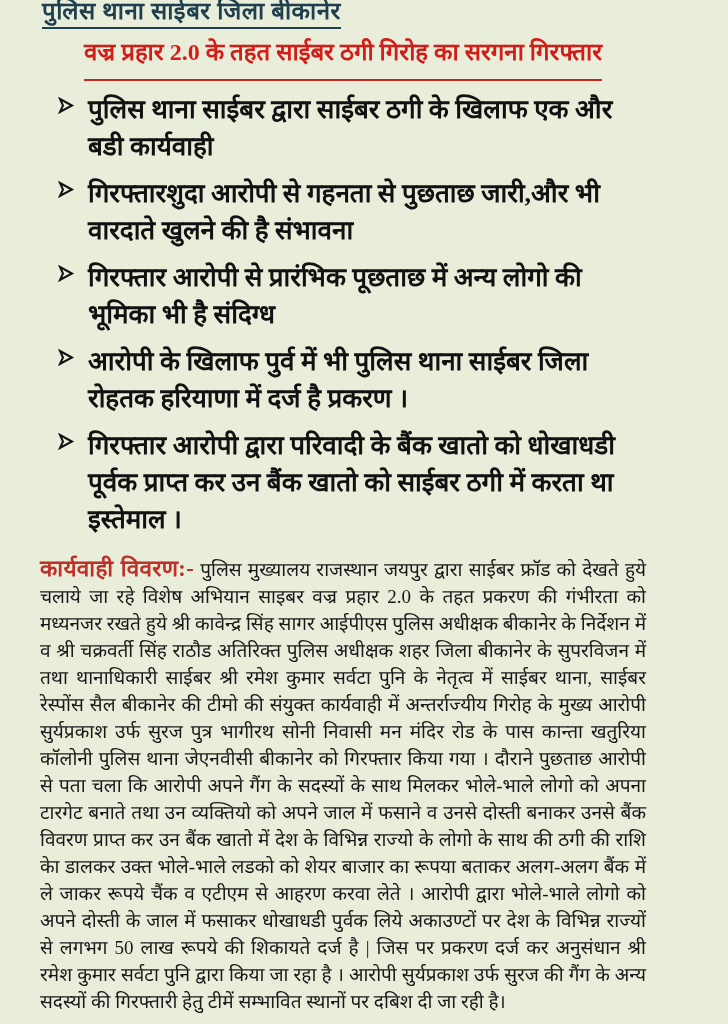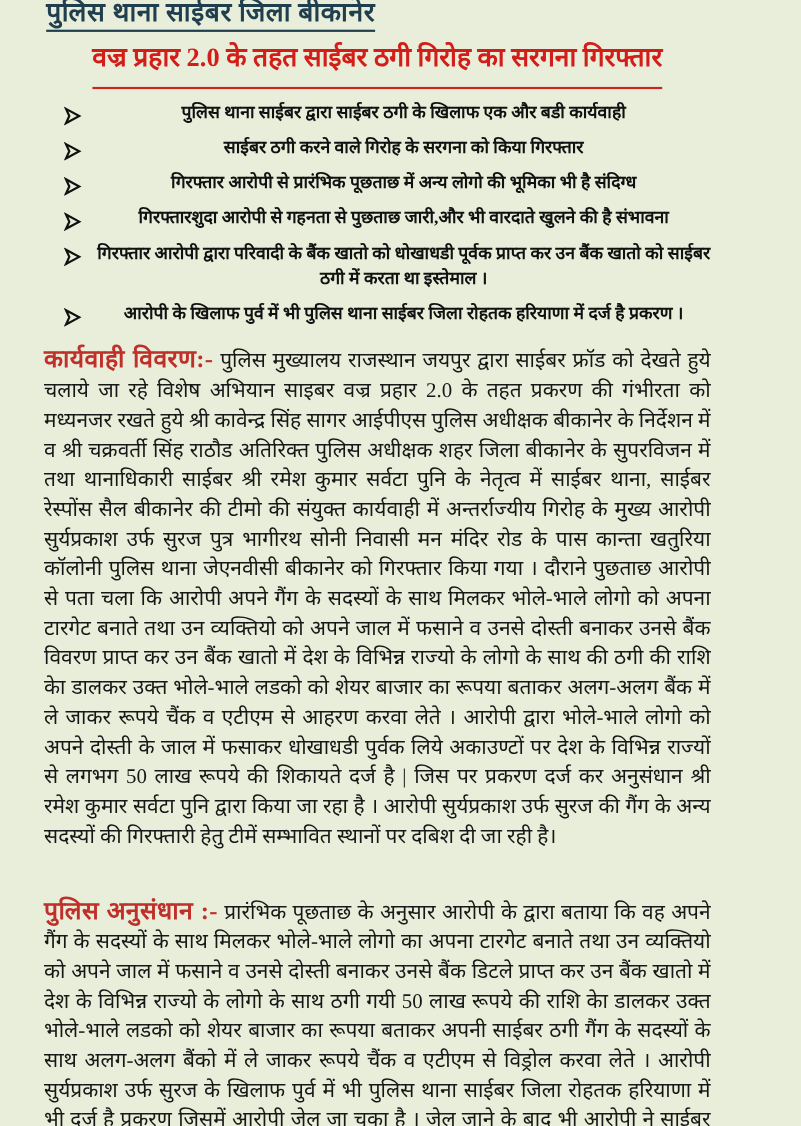--- a/index.html
+++ b/index.html
@@ -49,25 +49,24 @@
   
   .bullets {
     list-style: none;
     margin: 10px 0 0 0;
     padding: 0 0 0 18px;
   }
   .bullets li {
     position: relative;
     padding-left: 30px;
     margin-bottom: 9px;
-    font-size: 16px;
+    font-size: 26px;
     font-weight: bold;
     line-height: 1.44;
     color: #111;
-    text-align: center;
   }
   .bullet-icon {
     position: absolute;
     left: 0;
     top: 6px;
     width: 17px;
     height: 17px;
   }
   
   .section {
@@ -103,45 +102,39 @@
     <li>
       <svg class="bullet-icon" viewBox="0 0 17 17">
           <polygon points="2,2 14,8.5 2,15 5,8.5" fill="none" stroke="#111" stroke-width="2"></polygon>
         </svg>
       <span>पुलिस थाना साईबर द्वारा साईबर ठगी के  खिलाफ एक और बडी कार्यवाही</span>
     </li>
     <li>
       <svg class="bullet-icon" viewBox="0 0 17 17">
           <polygon points="2,2 14,8.5 2,15 5,8.5" fill="none" stroke="#111" stroke-width="2"></polygon>
         </svg>
-      <span>साईबर ठगी करने वाले गिरोह के सरगना को किया गिरफ्तार</span>
+      <span>गिरफ्तारशुदा आरोपी से गहनता से पुछताछ जारी,और भी वारदाते खुलने की है संभावना</span>
     </li>
     <li>
       <svg class="bullet-icon" viewBox="0 0 17 17">
           <polygon points="2,2 14,8.5 2,15 5,8.5" fill="none" stroke="#111" stroke-width="2"></polygon>
         </svg>
       <span>गिरफ्तार आरोपी से प्रारंभिक पूछताछ में अन्य लोगो की भूमिका भी है संदिग्ध</span>
     </li>
     <li>
       <svg class="bullet-icon" viewBox="0 0 17 17">
           <polygon points="2,2 14,8.5 2,15 5,8.5" fill="none" stroke="#111" stroke-width="2"></polygon>
         </svg>
-      <span>गिरफ्तारशुदा आरोपी से गहनता से पुछताछ जारी,और भी वारदाते खुलने की है संभावना</span>
+      <span>आरोपी के खिलाफ पुर्व में भी पुलिस थाना साईबर जिला रोहतक हरियाणा में दर्ज है प्रकरण ।</span>
     </li>
     <li>
       <svg class="bullet-icon" viewBox="0 0 17 17">
           <polygon points="2,2 14,8.5 2,15 5,8.5" fill="none" stroke="#111" stroke-width="2"></polygon>
         </svg>
       <span>गिरफ्तार आरोपी द्वारा परिवादी के बैंक खातो को धोखाधडी पूर्वक प्राप्त कर उन बैंक खातो  को साईबर ठगी में करता था इस्तेमाल ।</span>
-    </li>
-    <li>
-      <svg class="bullet-icon" viewBox="0 0 17 17">
-          <polygon points="2,2 14,8.5 2,15 5,8.5" fill="none" stroke="#111" stroke-width="2"></polygon>
-        </svg>
-      <span>आरोपी के खिलाफ पुर्व में भी पुलिस थाना साईबर जिला रोहतक हरियाणा में दर्ज है प्रकरण ।</span>
     </li>
   </ul>
 
   <p class="section section-1">
     <span class="sec-head">कार्यवाही विवरण:-</span>
     <span>पुलिस मुख्यालय राजस्थान जयपुर द्वारा साईबर फ्रॉड को देखते हुये चलाये जा रहे विशेष अभियान साइबर वज्र प्रहार 2.0 के तहत प्रकरण की गंभीरता को मध्यनजर रखते हुये श्री कावेन्द्र सिंह सागर आईपीएस पुलिस अधीक्षक बीकानेर के निर्देशन में व श्री चक्रवर्ती सिंह राठौड अतिरिक्त पुलिस अधीक्षक शहर जिला बीकानेर के सुपरविजन में तथा थानाधिकारी साईबर श्री रमेश कुमार सर्वटा पुनि के नेतृत्व में साईबर थाना, साईबर रेस्पोंस सैल बीकानेर की टीमो की संयुक्त कार्यवाही में अन्तर्राज्यीय गिरोह के मुख्य आरोपी सुर्यप्रकाश उर्फ सुरज पुत्र भागीरथ सोनी निवासी मन मंदिर रोड के पास कान्ता खतुरिया कॉलोनी पुलिस थाना जेएनवीसी बीकानेर को गिरफ्तार किया गया । दौराने पुछताछ आरोपी से पता चला कि आरोपी अपने गैंग के सदस्यों के साथ मिलकर भोले-भाले लोगो को अपना टारगेट बनाते तथा उन व्यक्तियो को अपने जाल में फसाने व उनसे दोस्ती बनाकर उनसे बैंक विवरण प्राप्त कर उन बैंक खातो में देश के विभिन्न राज्यो के लोगो के साथ की ठगी की राशि केा डालकर उक्त भोले-भाले लडको को शेयर बाजार का रूपया बताकर अलग-अलग बैंक में ले जाकर रूपये चैंक व एटीएम से आहरण करवा लेते । आरोपी द्वारा भोले-भाले लोगो को अपने दोस्ती के जाल में फसाकर धोखाधडी पुर्वक लिये अकाउण्टों पर देश के विभिन्न राज्यों से लगभग 50 लाख रूपये की शिकायते दर्ज है | जिस पर प्रकरण दर्ज कर अनुसंधान श्री रमेश कुमार सर्वटा पुनि द्वारा किया जा रहा है ।   आरोपी सुर्यप्रकाश उर्फ सुरज  की गैंग के अन्य सदस्यों की गिरफ्तारी हेतु टीमें सम्भावित स्थानों पर दबिश दी जा रही है।</span>
   </p>
 
   <p class="section section-2">
     <span class="sec-head">पुलिस अनुसंधान :-</span>

